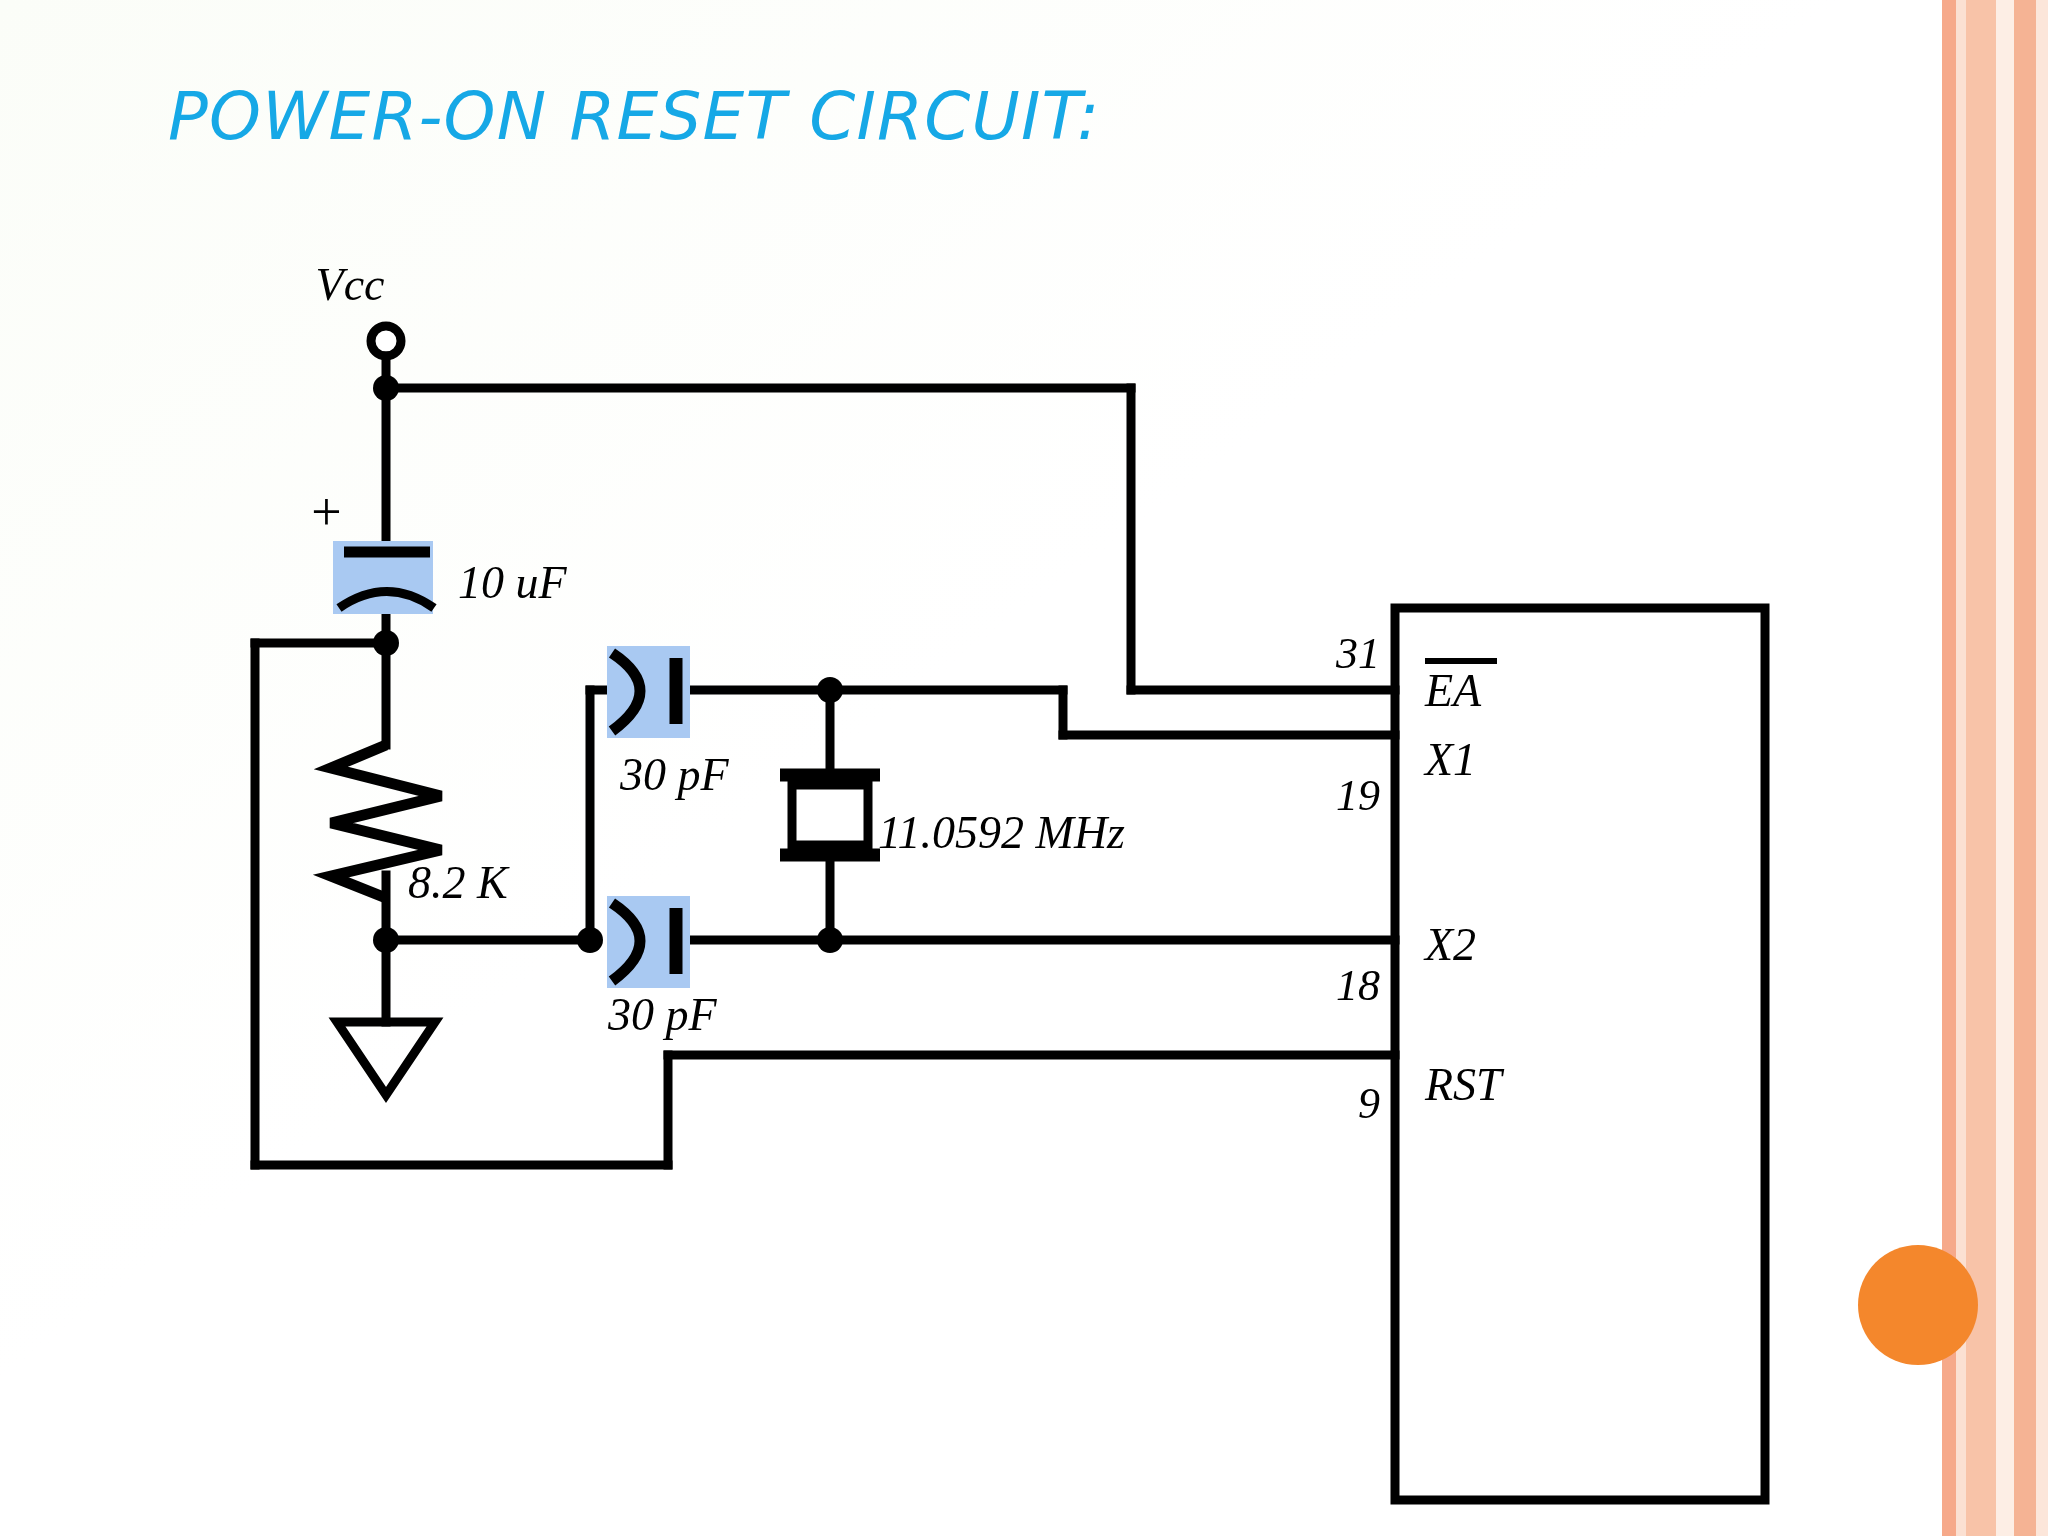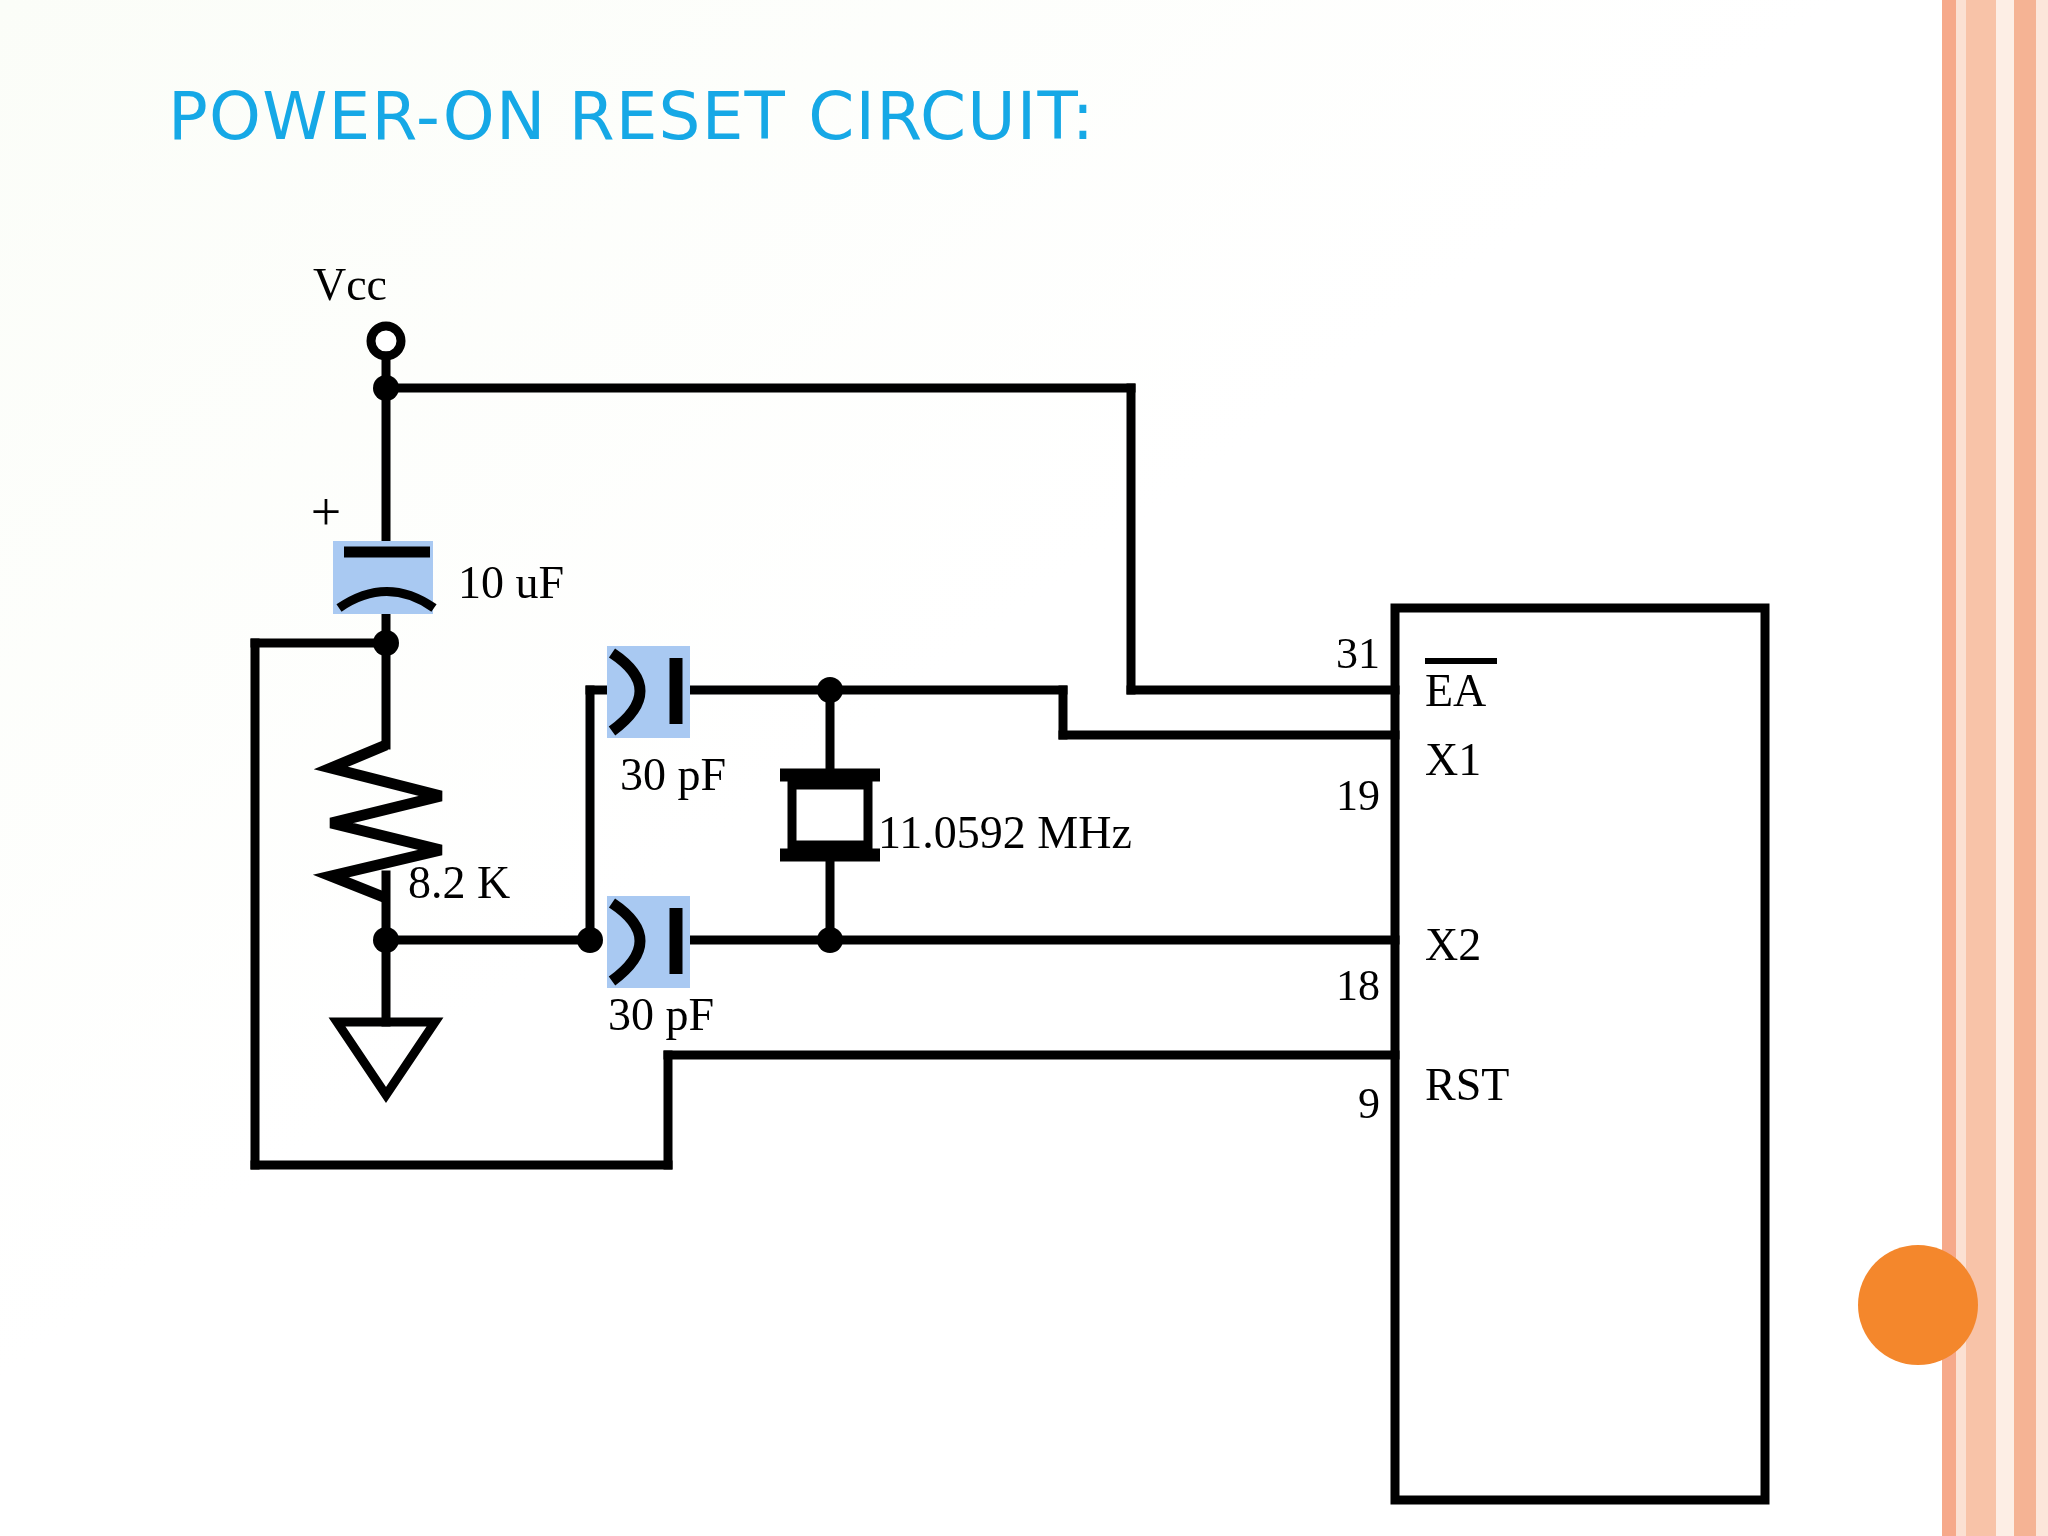--- a/index.html
+++ b/index.html
@@ -7,20 +7,21 @@
     padding: 0;
     background: #ffffff;
   }
   #slide {
     position: relative;
     width: 2048px;
     height: 1536px;
     overflow: hidden;
     background: linear-gradient(to bottom right, #fbfdf8 0%, #ffffff 45%, #ffffff 100%);
     font-family: "Liberation Serif", serif;
+    font-style: italic;
   }
 
   
   .stripe {
     position: absolute;
     top: 0;
     height: 100%;
   }
   .stripe-a { left: 1942px; width: 14px;  background: #f6a98a; }
   .stripe-b { left: 1956px; width: 10px;  background: #fbe0d2; }

